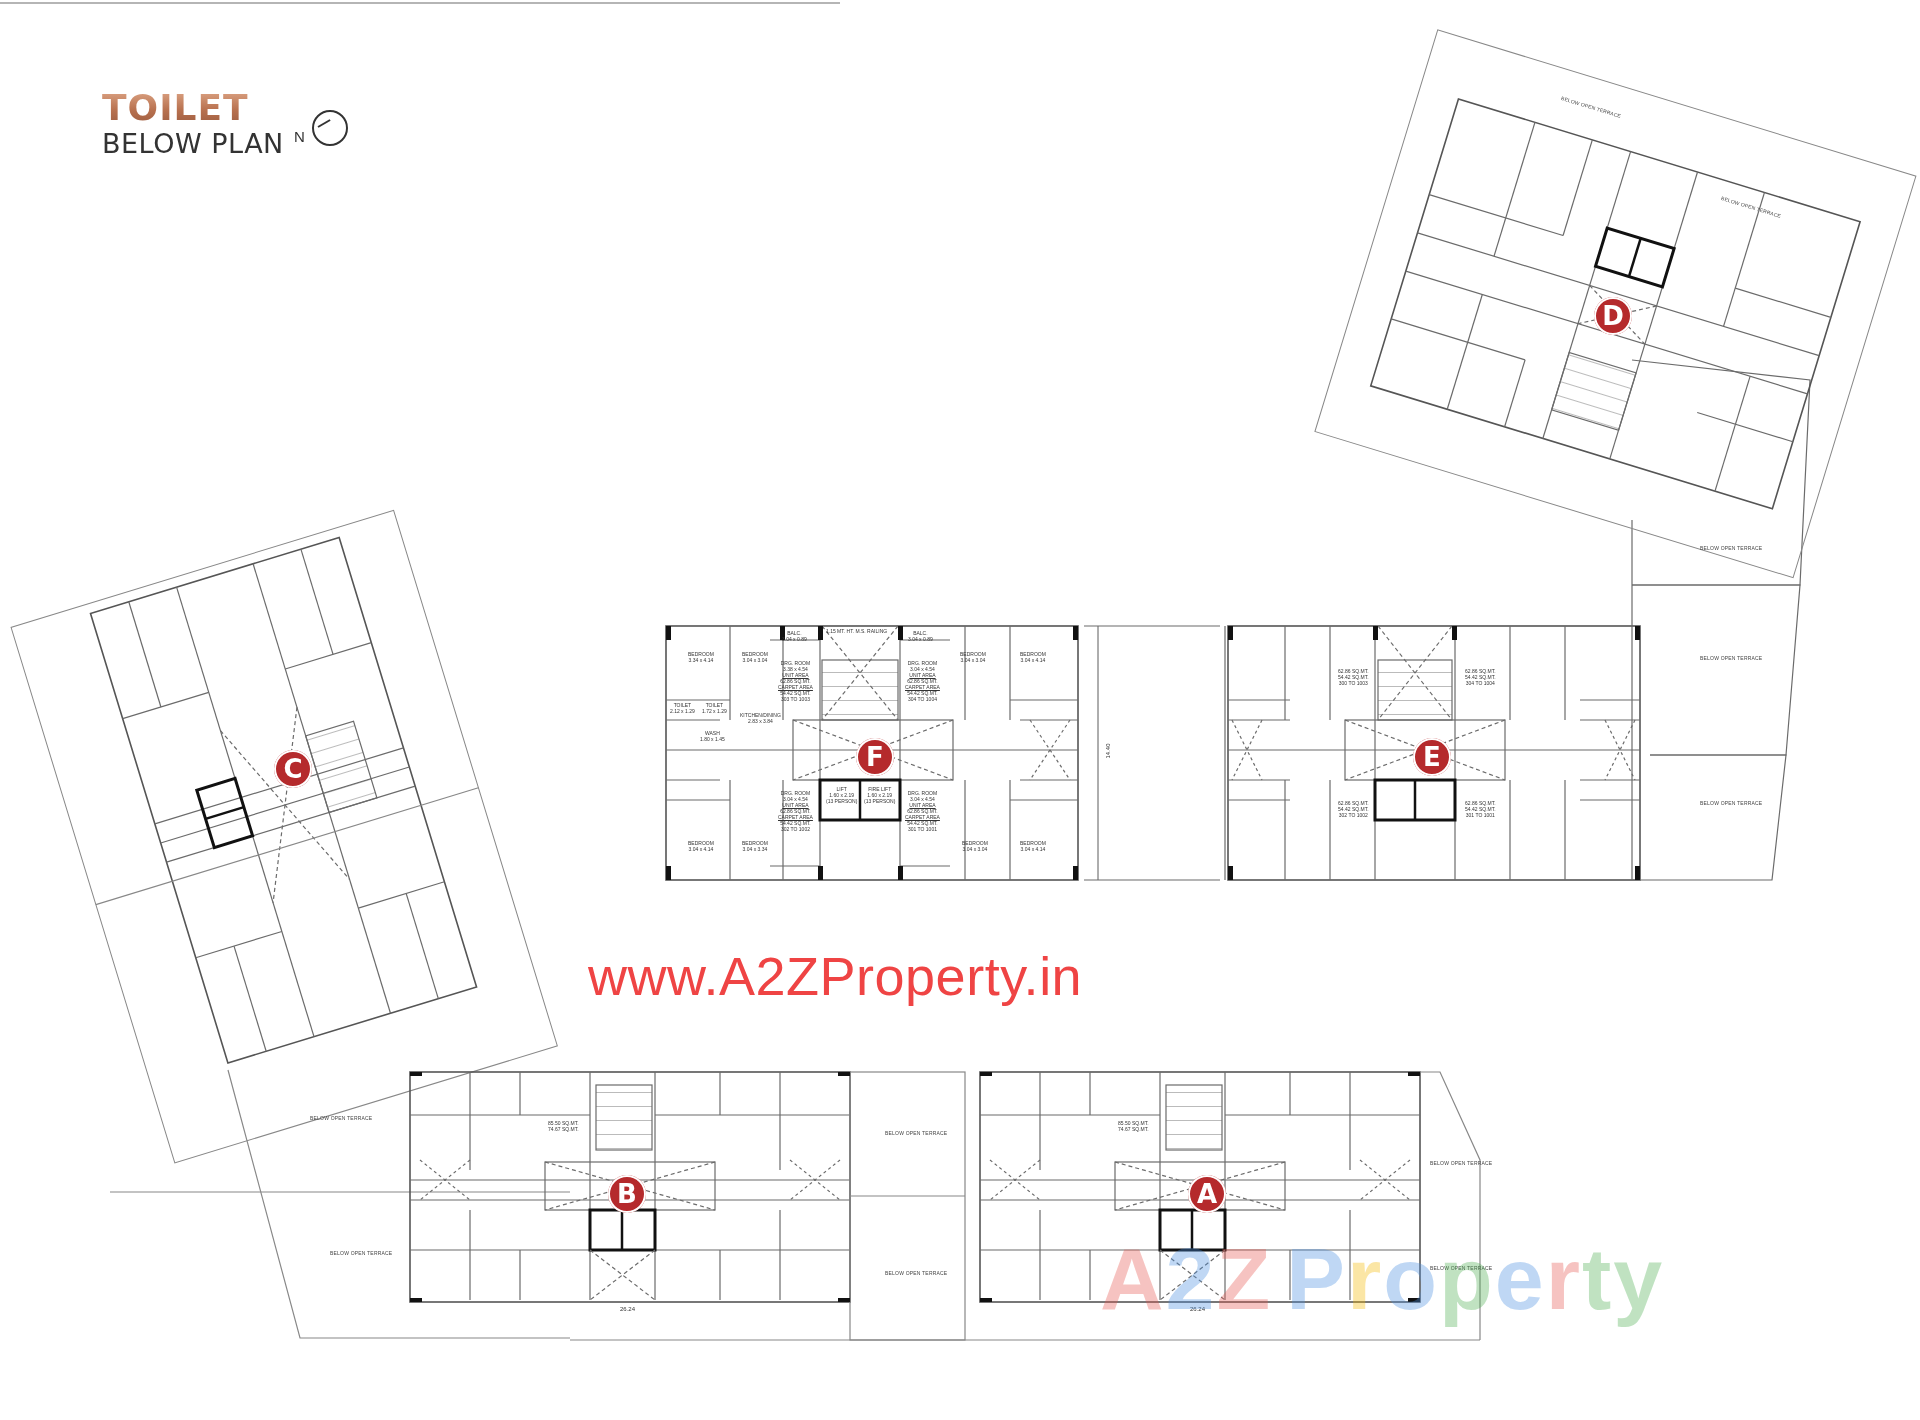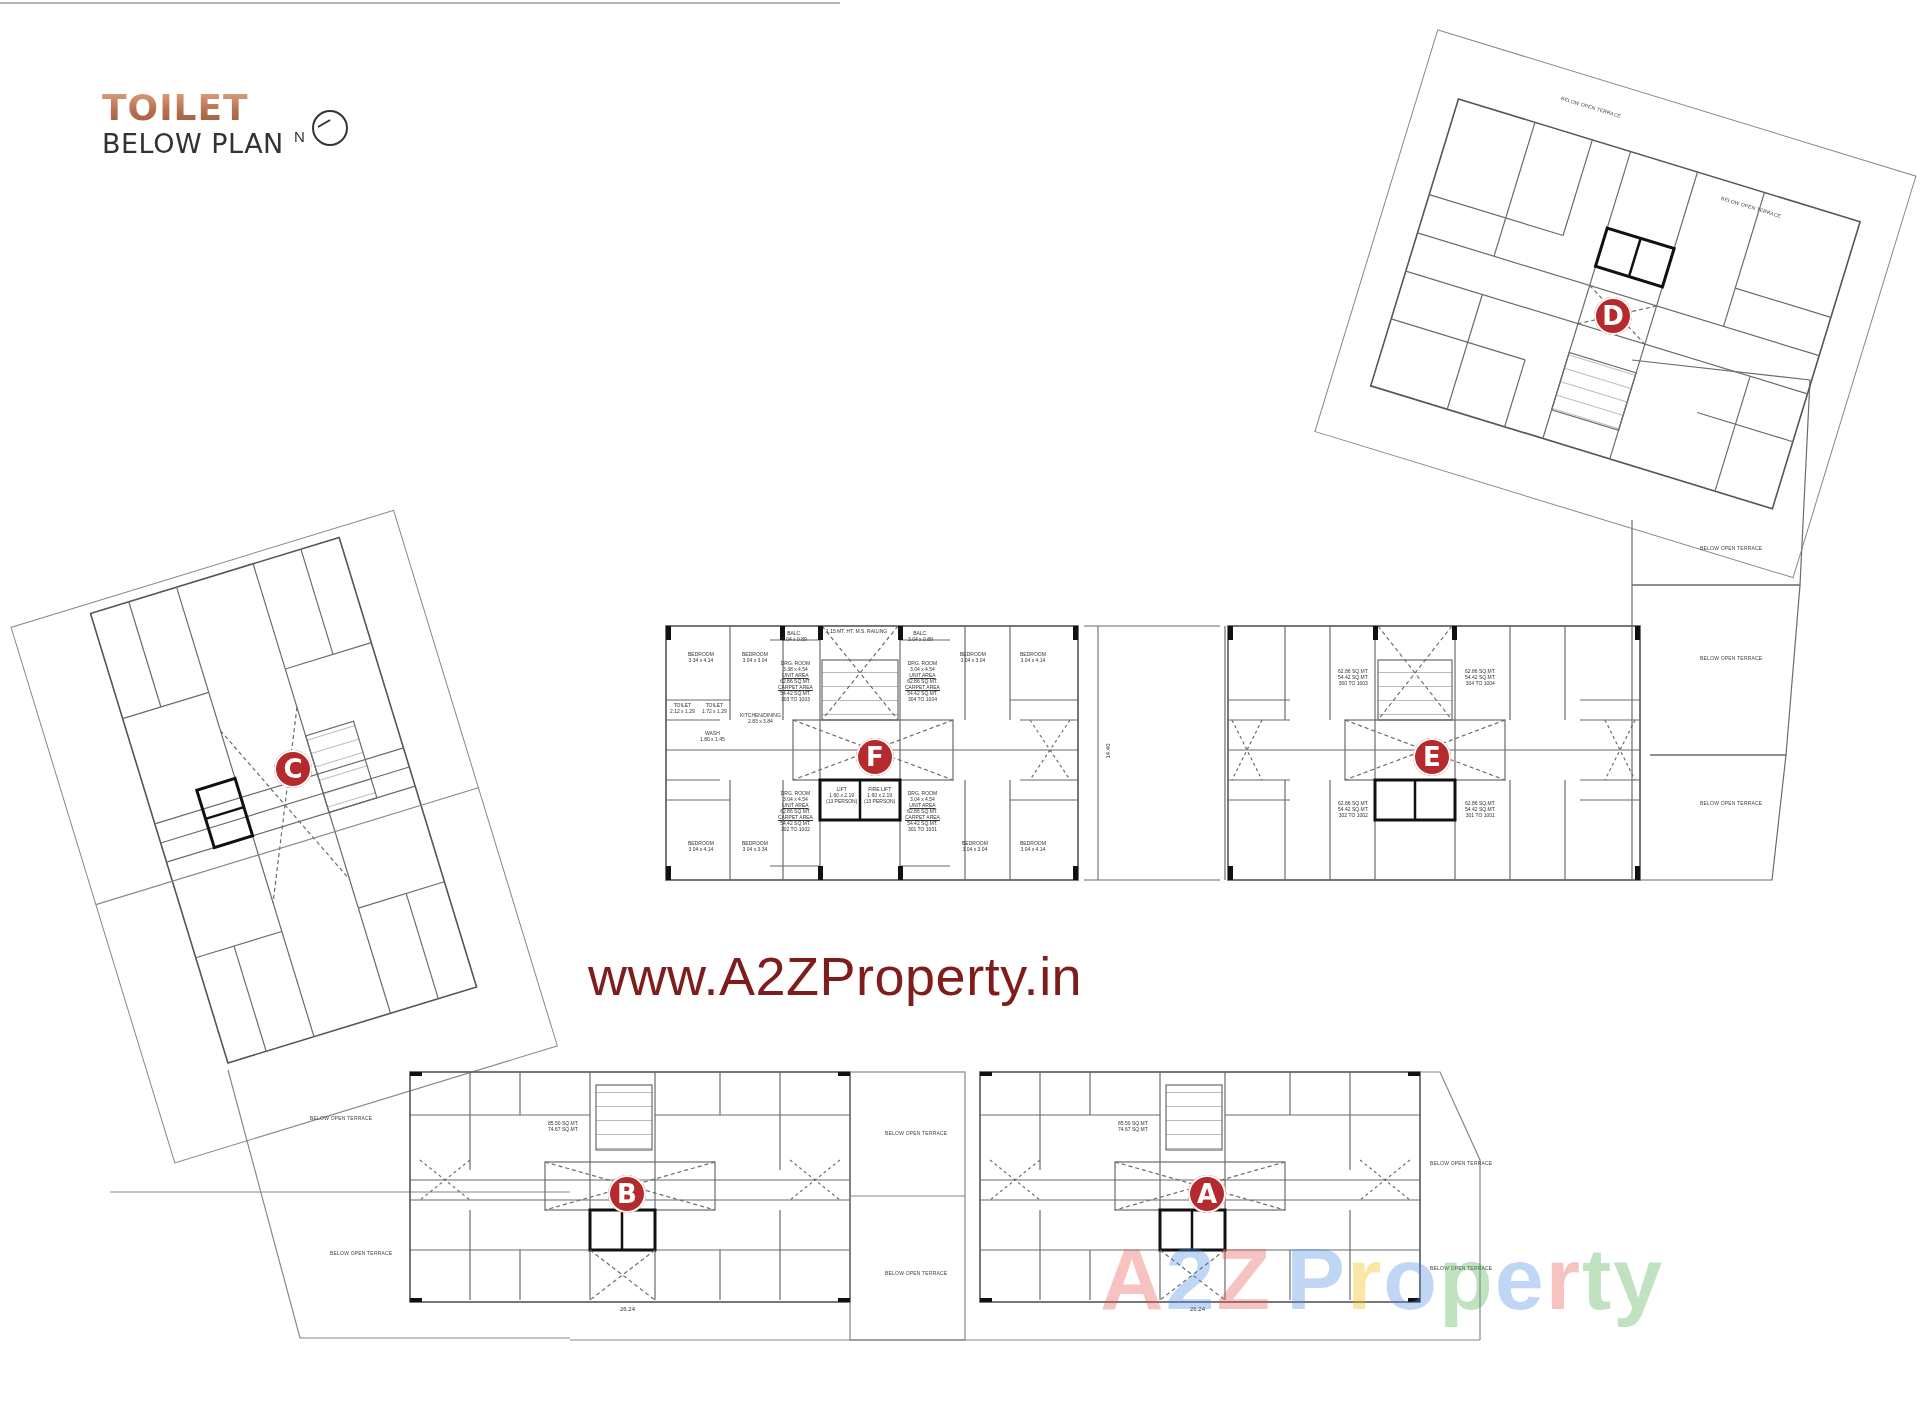--- a/index.html
+++ b/index.html
@@ -7,21 +7,21 @@
   .top-rule{position:absolute;left:0;top:2px;width:840px;height:2px;background:#b5b5b5;}
   .title{position:absolute;left:102px;top:88px;}
   .title .t1{font-family:"DejaVu Sans",sans-serif;font-weight:bold;font-size:36px;letter-spacing:1px;
     background:linear-gradient(180deg,#e0a98a 0%,#b8714f 55%,#9a5a3e 100%);-webkit-background-clip:text;background-clip:text;color:transparent;line-height:40px;}
   .title .t2{font-family:"DejaVu Sans",sans-serif;font-size:27px;color:#333;line-height:32px;letter-spacing:0.5px;}
   .north{position:absolute;left:294px;top:108px;width:56px;height:44px;}
   .north .n{position:absolute;left:0;top:20px;font-size:15px;color:#333;}
   .north .c{position:absolute;left:18px;top:2px;width:32px;height:32px;border:2px solid #333;border-radius:50%;}
   .north .hand{position:absolute;left:24px;top:18px;width:14px;height:2px;background:#333;transform:rotate(-30deg);transform-origin:left center;}
   svg.plan{position:absolute;left:0;top:0;}
-  .watermark{position:absolute;left:588px;top:945px;font-size:54px;color:#7f1d1d;letter-spacing:0.5px;}
+  .watermark{position:absolute;left:588px;top:945px;font-size:54px;color:#ef4444;letter-spacing:0.5px;}
   .wm2{position:absolute;left:1100px;top:1228px;font-size:88px;font-weight:bold;letter-spacing:2px;opacity:0.35;text-align:right;}
   .wm2 span{display:inline-block;}
   .marker{position:absolute;width:38px;height:38px;border-radius:50%;background:#b52a2c;color:#fff;font-family:"DejaVu Sans",sans-serif;font-weight:bold;font-size:26px;line-height:38px;text-align:center;box-shadow:0 0 0 2px #fff inset;}
   .terrace-label{position:absolute;font-size:5px;color:#444;letter-spacing:0.2px;white-space:nowrap;}
   .room{position:absolute;font-size:5px;line-height:6px;color:#333;text-align:center;white-space:nowrap;}
   .dim{position:absolute;font-size:6px;color:#333;}
 </style>
 </head>
 <body>
 

